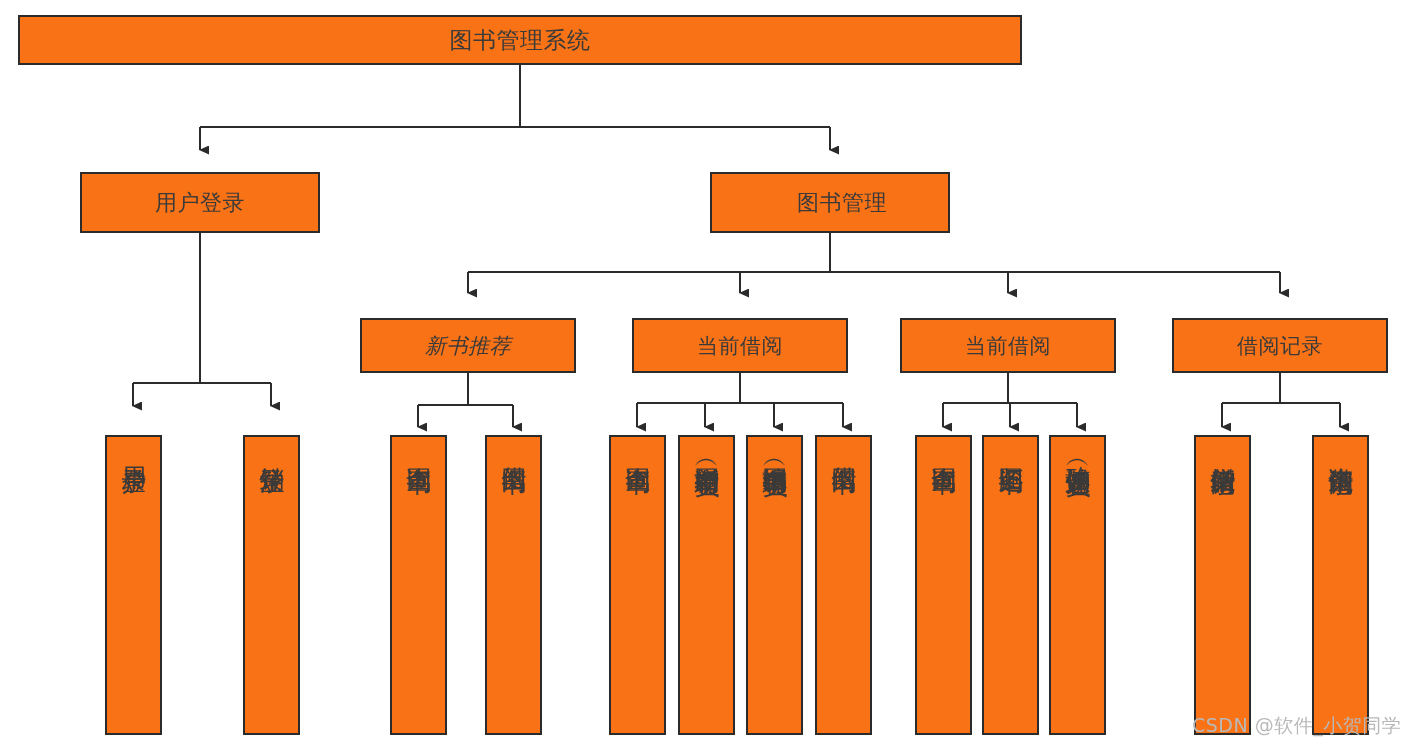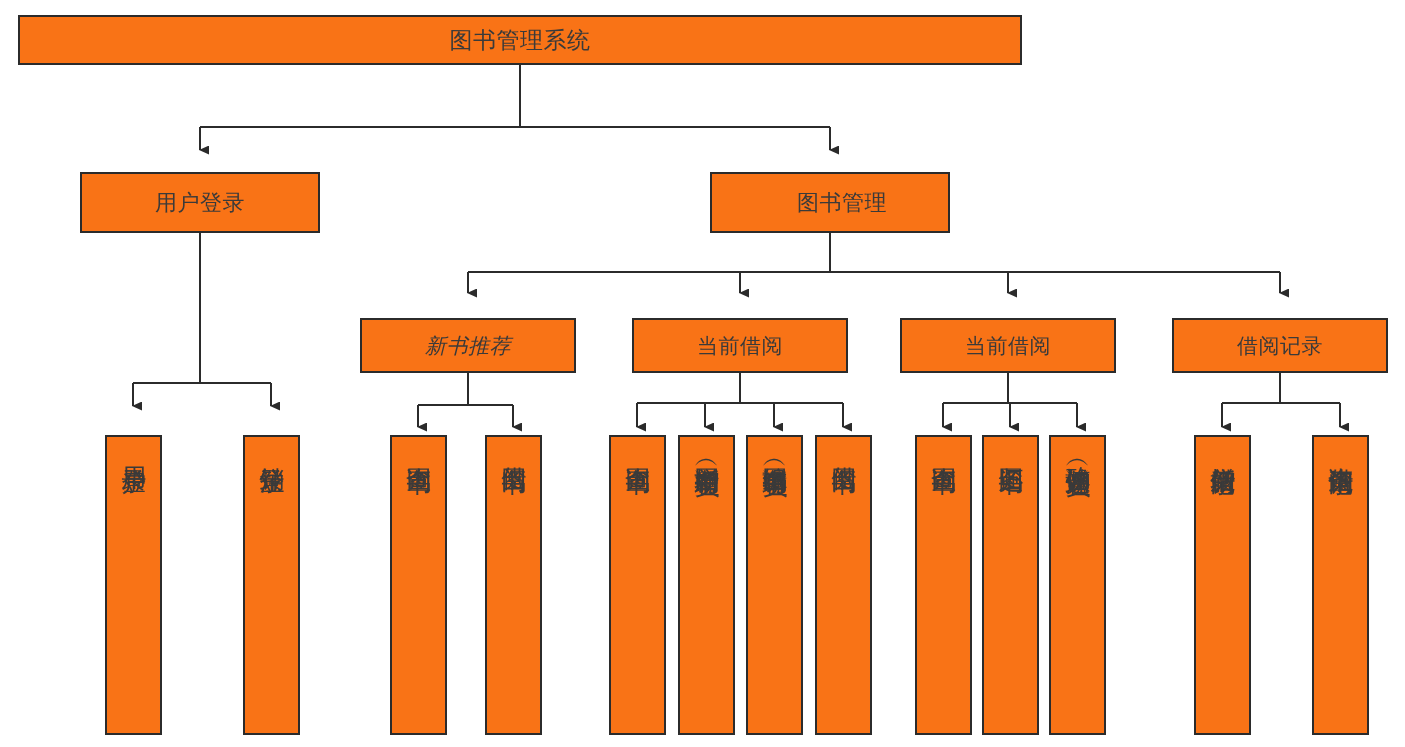--- a/index.html
+++ b/index.html
@@ -203,14 +203,15 @@
   </div>
 
   <div class="node node-leaf" style="left:1194px; top:435px; width:57px; height:300px;">
     <span class="node-label">新增借阅记录</span>
   </div>
 
   <div class="node node-leaf" style="left:1312px; top:435px; width:57px; height:300px;">
     <span class="node-label">查询借阅记录</span>
   </div>
 
+  <div class="watermark" style="left:1192px; top:713px;">CSDN @软件_小贺同学</div>
 
 </div>
 
 </body></html>

